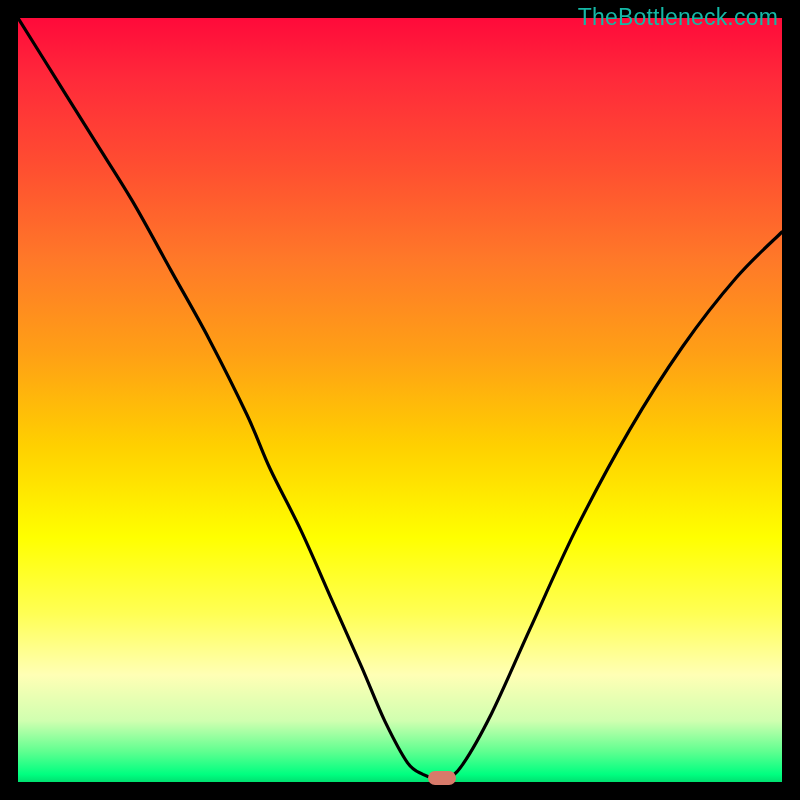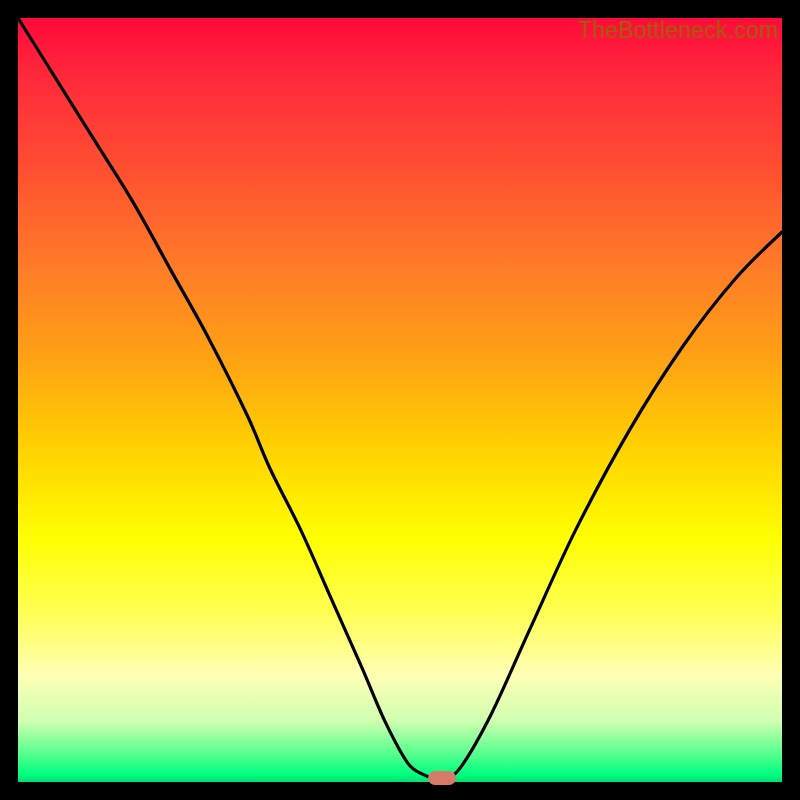--- a/index.html
+++ b/index.html
@@ -34,22 +34,22 @@
       #ffffb5 86%,
       #d0ffb0 92%,
       #60ff90 96%,
       #00ff80 99%,
       #00e070 100%
     );
   }
   .watermark {
     position: absolute;
     right: 22px;
-    top: 17px;
-    color: #a16207;
+    top: 4px;
+    color: #14b8a6;
     font-family: Arial, Helvetica, sans-serif;
     font-size: 23px;
     font-weight: normal;
     letter-spacing: 0.2px;
     z-index: 5;
   }
   svg.curve {
     position: absolute;
     left: 0;
     top: 0;

